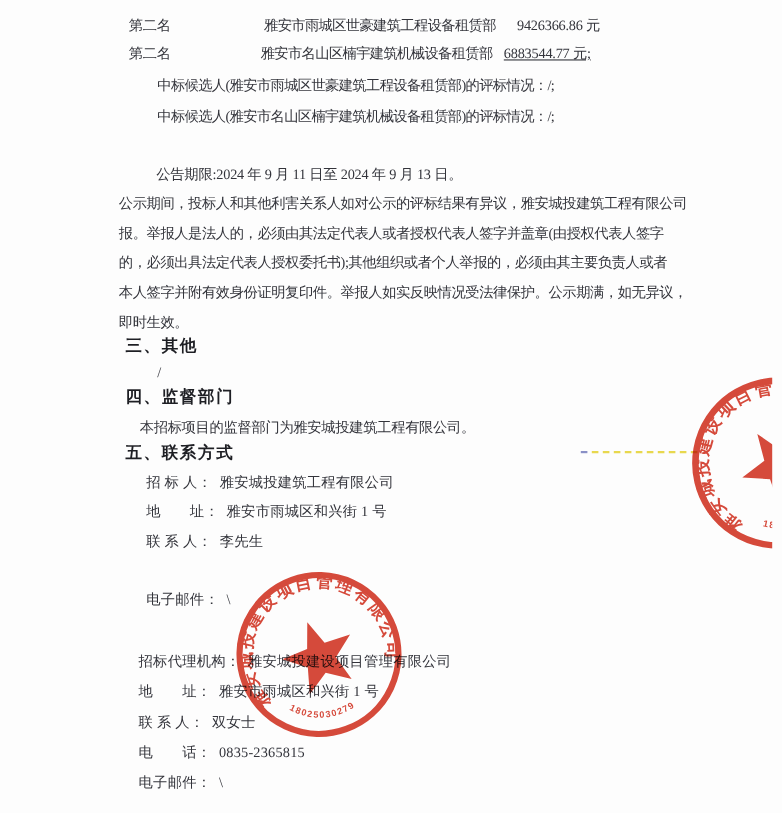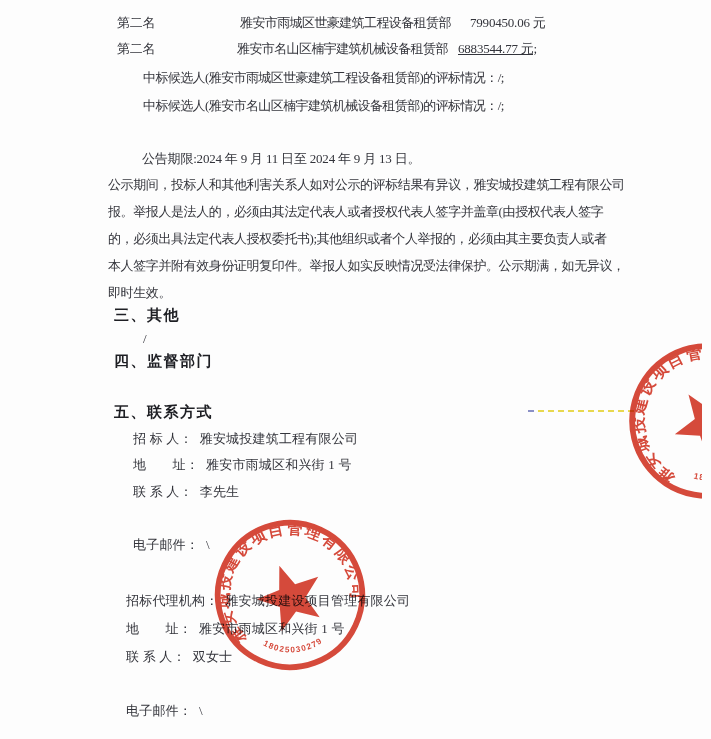--- a/index.html
+++ b/index.html
@@ -58,21 +58,21 @@
   .edge-mask{position:absolute;left:702px;top:0;width:9px;height:739px;background:#fdfdfd;z-index:6;}
 </style>
 </head>
 <body>
 
 <div class="page">
 
   <div class="ln row-r1">
     <span class="rank-label">第二名</span>
     <span class="rank-company">雅安市雨城区世豪建筑工程设备租赁部</span>
-    <span class="rank-amount">7990450.06 元</span>
+    <span class="rank-amount">9426366.86 元</span>
   </div>
   <div class="ln row-r2">
     <span class="rank-label">第二名</span>
     <span class="rank-company">雅安市名山区楠宇建筑机械设备租赁部</span>
     <span class="rank-amount">6883544.77 元;</span>
   </div>
 
   <div class="ln eval row-e1">中标候选人(雅安市雨城区世豪建筑工程设备租赁部)的评标情况：/;</div>
   <div class="ln eval row-e2">中标候选人(雅安市名山区楠宇建筑机械设备租赁部)的评标情况：/;</div>
 
@@ -80,20 +80,21 @@
   <div class="ln para p1">公示期间，投标人和其他利害关系人如对公示的评标结果有异议，雅安城投建筑工程有限公司</div>
   <div class="ln para p2">报。举报人是法人的，必须由其法定代表人或者授权代表人签字并盖章(由授权代表人签字</div>
   <div class="ln para p3">的，必须出具法定代表人授权委托书);其他组织或者个人举报的，必须由其主要负责人或者</div>
   <div class="ln para p4">本人签字并附有效身份证明复印件。举报人如实反映情况受法律保护。公示期满，如无异议，</div>
   <div class="ln para p5">即时生效。</div>
 
   <div class="ln heading h3x">三、其他</div>
   <div class="ln slash">/</div>
 
   <div class="ln heading h4x">四、监督部门</div>
+  <div class="ln s4body">本招标项目的监督部门为雅安城投建筑工程有限公司。</div>
 
   <div class="ln heading h5x">五、联系方式</div>
 
   <div class="crow tnd t0">
     <span class="lbl">招 标 人：</span><span class="val">雅安城投建筑工程有限公司</span>
   </div>
   <div class="crow tnd t1">
     <span class="lbl">地　　址：</span><span class="val">雅安市雨城区和兴街 1 号</span>
   </div>
   <div class="crow tnd t2">
@@ -104,20 +105,23 @@
   </div>
 
   <div class="crow agy a0">
     <span class="lbl">招标代理机构：</span><span class="val">雅安城投建设项目管理有限公司</span>
   </div>
   <div class="crow agy a1">
     <span class="lbl">地　　址：</span><span class="val">雅安市雨城区和兴街 1 号</span>
   </div>
   <div class="crow agy a2">
     <span class="lbl">联 系 人：</span><span class="val">双女士</span>
+  </div>
+  <div class="crow agy a3">
+    <span class="lbl">电　　话：</span><span class="val">0835-2365815</span>
   </div>
   <div class="crow agy a4">
     <span class="lbl">电子邮件：</span><span class="val">\</span>
   </div>
 
   <div class="fold-dot"></div>
   <div class="fold-line"></div>
 
   <svg class="stamp stamp-main" viewBox="-100 -100 200 200">
     <g transform="rotate(-20)">

